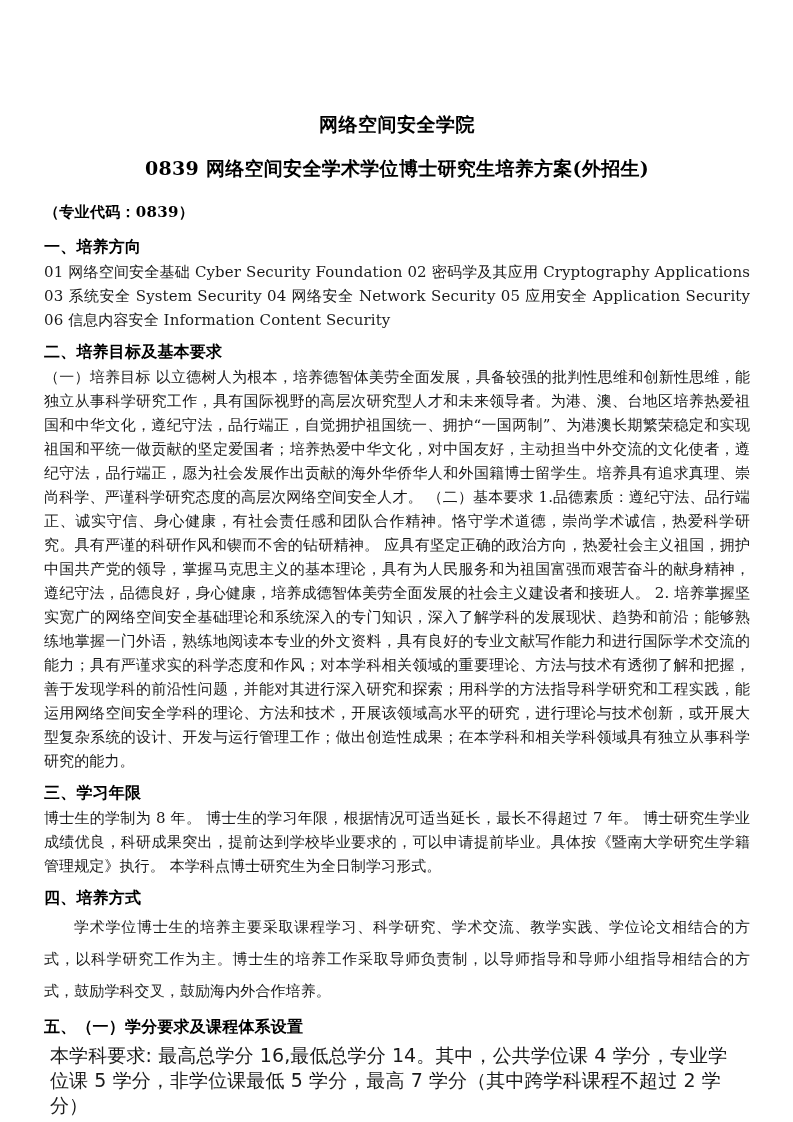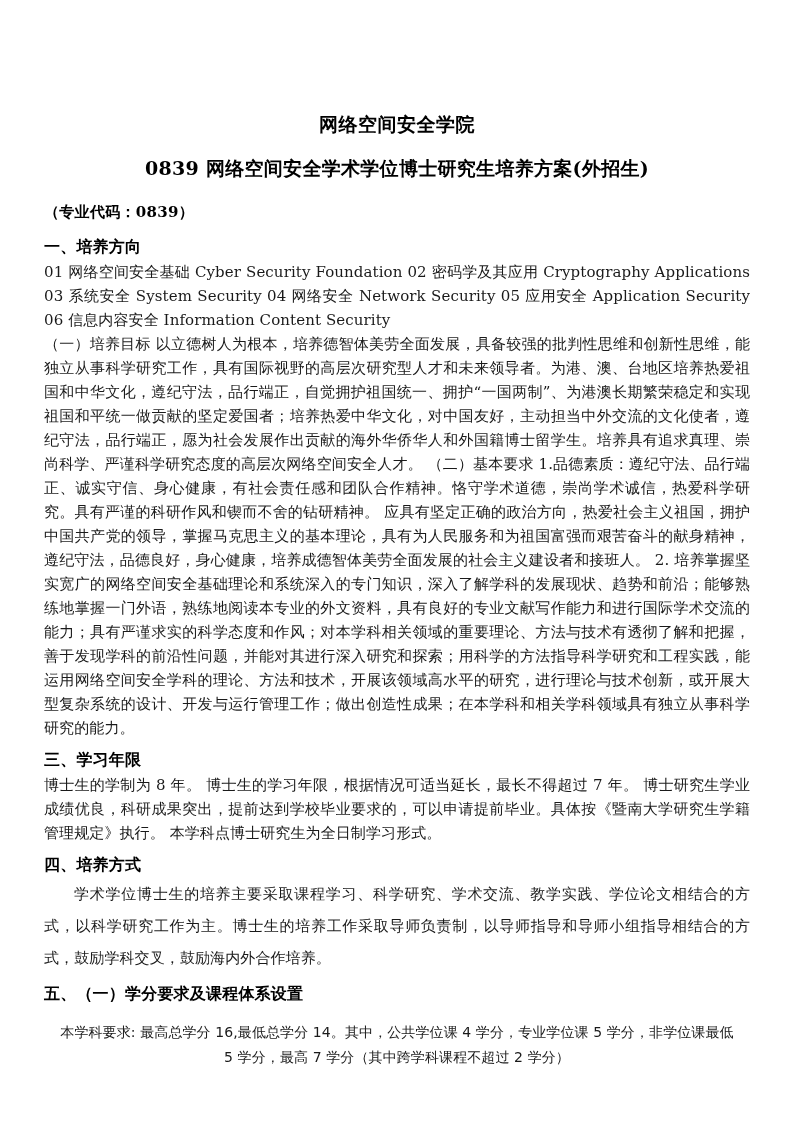--- a/index.html
+++ b/index.html
@@ -87,43 +87,44 @@
     line-height: 32px;
     color: #1a1a1a;
     text-align: justify;
     text-justify: inter-ideograph;
     margin: 0;
     text-indent: 2em;
     letter-spacing: 0.1px;
   }
   .body-sans {
     font-family: "DejaVu Sans", "Liberation Sans", sans-serif;
-    font-size: 14px;
+    font-size: 19px;
     line-height: 25px;
     color: #1a1a1a;
-    text-align: center;
-    margin: 16px;
+    text-align: left;
+    margin: 6px;
     letter-spacing: 0.1px;
   }
 </style>
 </head>
 <body>
 
 <div class="page">
   <div class="content">
 
     <div class="doc-title-1">网络空间安全学院</div>
 
     <div class="doc-title-2">0839 网络空间安全学术学位博士研究生培养方案(外招生)</div>
 
     <div class="doc-subtitle">（专业代码：0839）</div>
 
     <div class="section-heading">一、培养方向</div>
     <p class="body-serif">01 网络空间安全基础 Cyber Security Foundation 02 密码学及其应用 Cryptography Applications 03 系统安全 System Security 04 网络安全 Network Security 05 应用安全 Application Security 06 信息内容安全 Information Content Security</p>
 
+    <div class="section-heading tight">二、培养目标及基本要求</div>
     <p class="body-serif">（一）培养目标 以立德树人为根本，培养德智体美劳全面发展，具备较强的批判性思维和创新性思维，能独立从事科学研究工作，具有国际视野的高层次研究型人才和未来领导者。为港、澳、台地区培养热爱祖国和中华文化，遵纪守法，品行端正，自觉拥护祖国统一、拥护“一国两制”、为港澳长期繁荣稳定和实现祖国和平统一做贡献的坚定爱国者；培养热爱中华文化，对中国友好，主动担当中外交流的文化使者，遵纪守法，品行端正，愿为社会发展作出贡献的海外华侨华人和外国籍博士留学生。培养具有追求真理、崇尚科学、严谨科学研究态度的高层次网络空间安全人才。 （二）基本要求 1.品德素质：遵纪守法、品行端正、诚实守信、身心健康，有社会责任感和团队合作精神。恪守学术道德，崇尚学术诚信，热爱科学研究。具有严谨的科研作风和锲而不舍的钻研精神。 应具有坚定正确的政治方向，热爱社会主义祖国，拥护中国共产党的领导，掌握马克思主义的基本理论，具有为人民服务和为祖国富强而艰苦奋斗的献身精神，遵纪守法，品德良好，身心健康，培养成德智体美劳全面发展的社会主义建设者和接班人。 2. 培养掌握坚实宽广的网络空间安全基础理论和系统深入的专门知识，深入了解学科的发展现状、趋势和前沿；能够熟练地掌握一门外语，熟练地阅读本专业的外文资料，具有良好的专业文献写作能力和进行国际学术交流的能力；具有严谨求实的科学态度和作风；对本学科相关领域的重要理论、方法与技术有透彻了解和把握，善于发现学科的前沿性问题，并能对其进行深入研究和探索；用科学的方法指导科学研究和工程实践，能运用网络空间安全学科的理论、方法和技术，开展该领域高水平的研究，进行理论与技术创新，或开展大型复杂系统的设计、开发与运行管理工作；做出创造性成果；在本学科和相关学科领域具有独立从事科学研究的能力。</p>
 
     <div class="section-heading tight">三、学习年限</div>
     <p class="body-serif">博士生的学制为 8 年。 博士生的学习年限，根据情况可适当延长，最长不得超过 7 年。 博士研究生学业成绩优良，科研成果突出，提前达到学校毕业要求的，可以申请提前毕业。具体按《暨南大学研究生学籍管理规定》执行。 本学科点博士研究生为全日制学习形式。</p>
 
     <div class="section-heading tight">四、培养方式</div>
     <p class="body-serif-loose">学术学位博士生的培养主要采取课程学习、科学研究、学术交流、教学实践、学位论文相结合的方式，以科学研究工作为主。博士生的培养工作采取导师负责制，以导师指导和导师小组指导相结合的方式，鼓励学科交叉，鼓励海内外合作培养。</p>
 
     <div class="section-heading tight">五、（一）学分要求及课程体系设置</div>
     <p class="body-sans">本学科要求: 最高总学分 16,最低总学分 14。其中，公共学位课 4 学分，专业学位课 5 学分，非学位课最低 5 学分，最高 7 学分（其中跨学科课程不超过 2 学分）</p>

